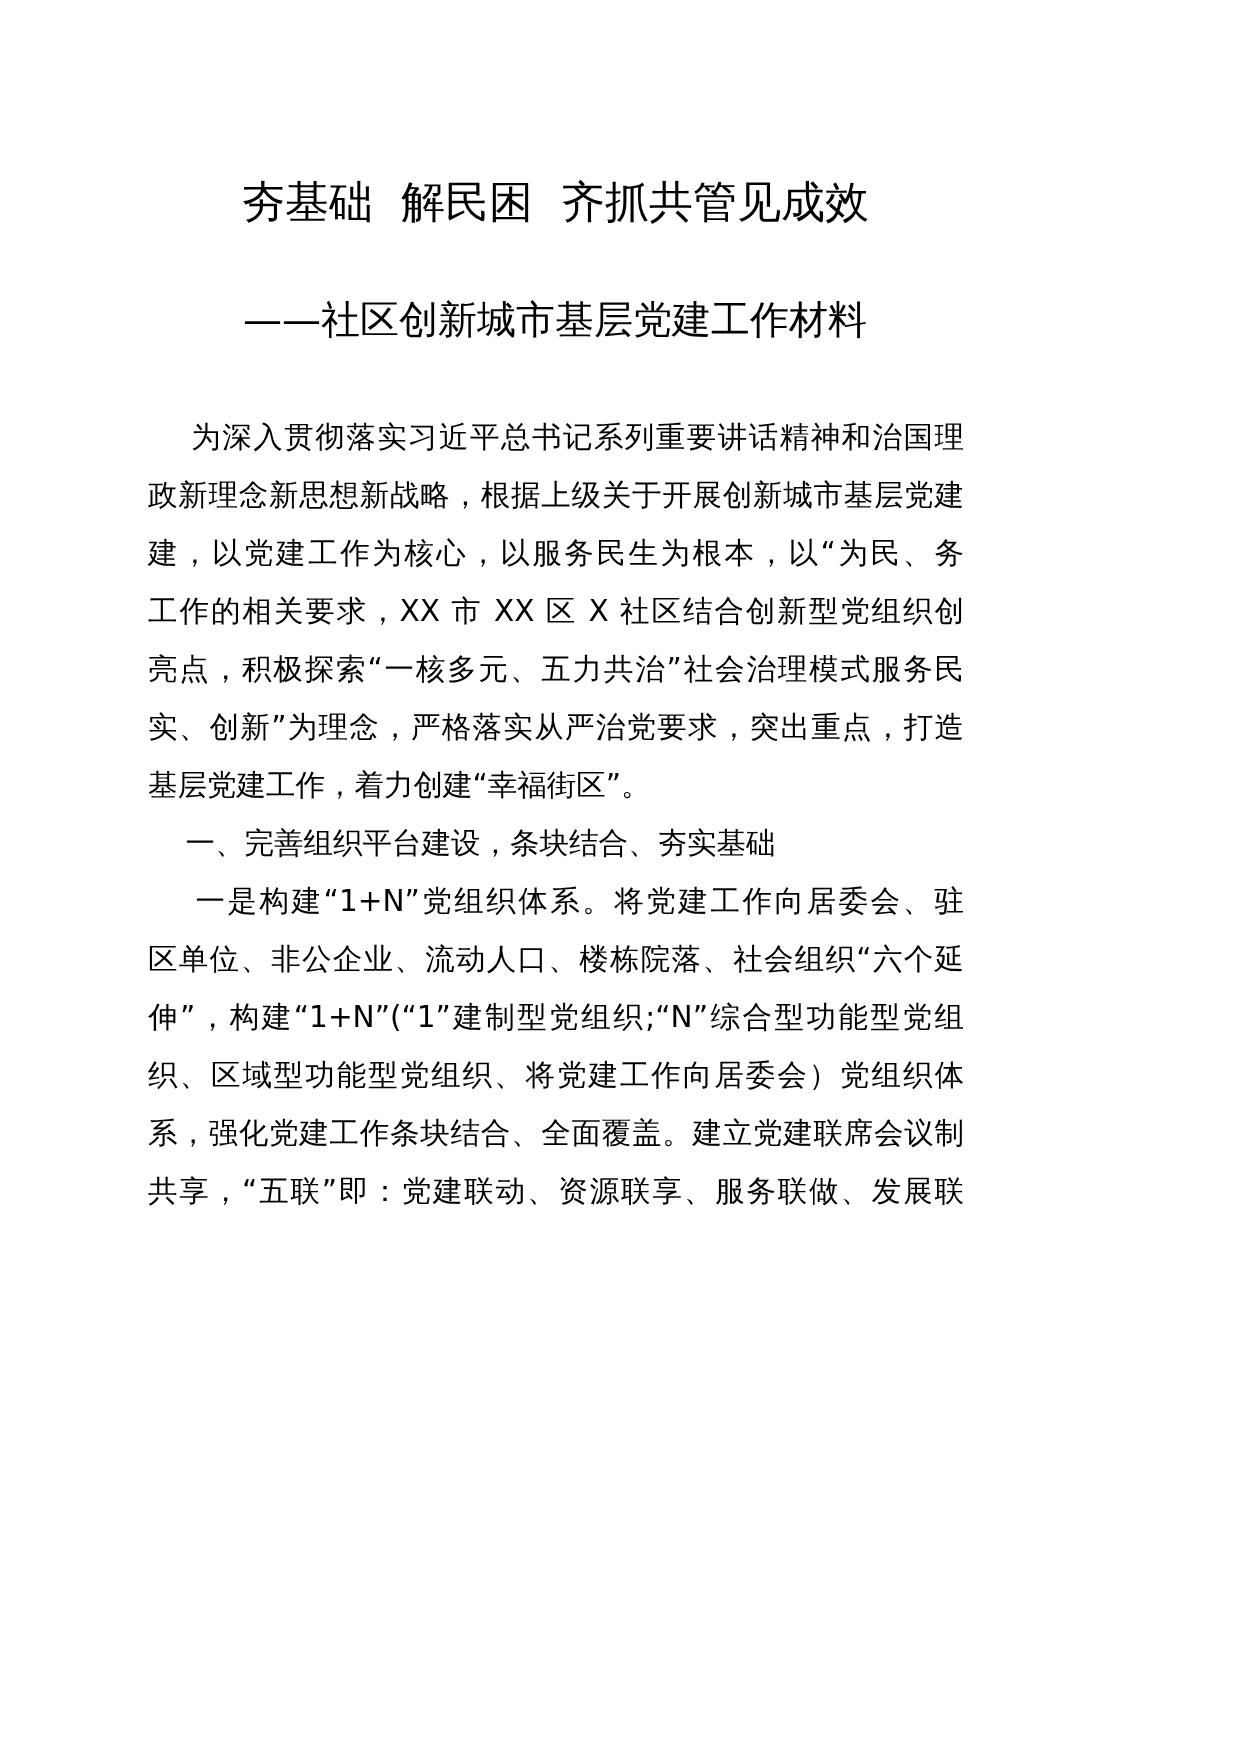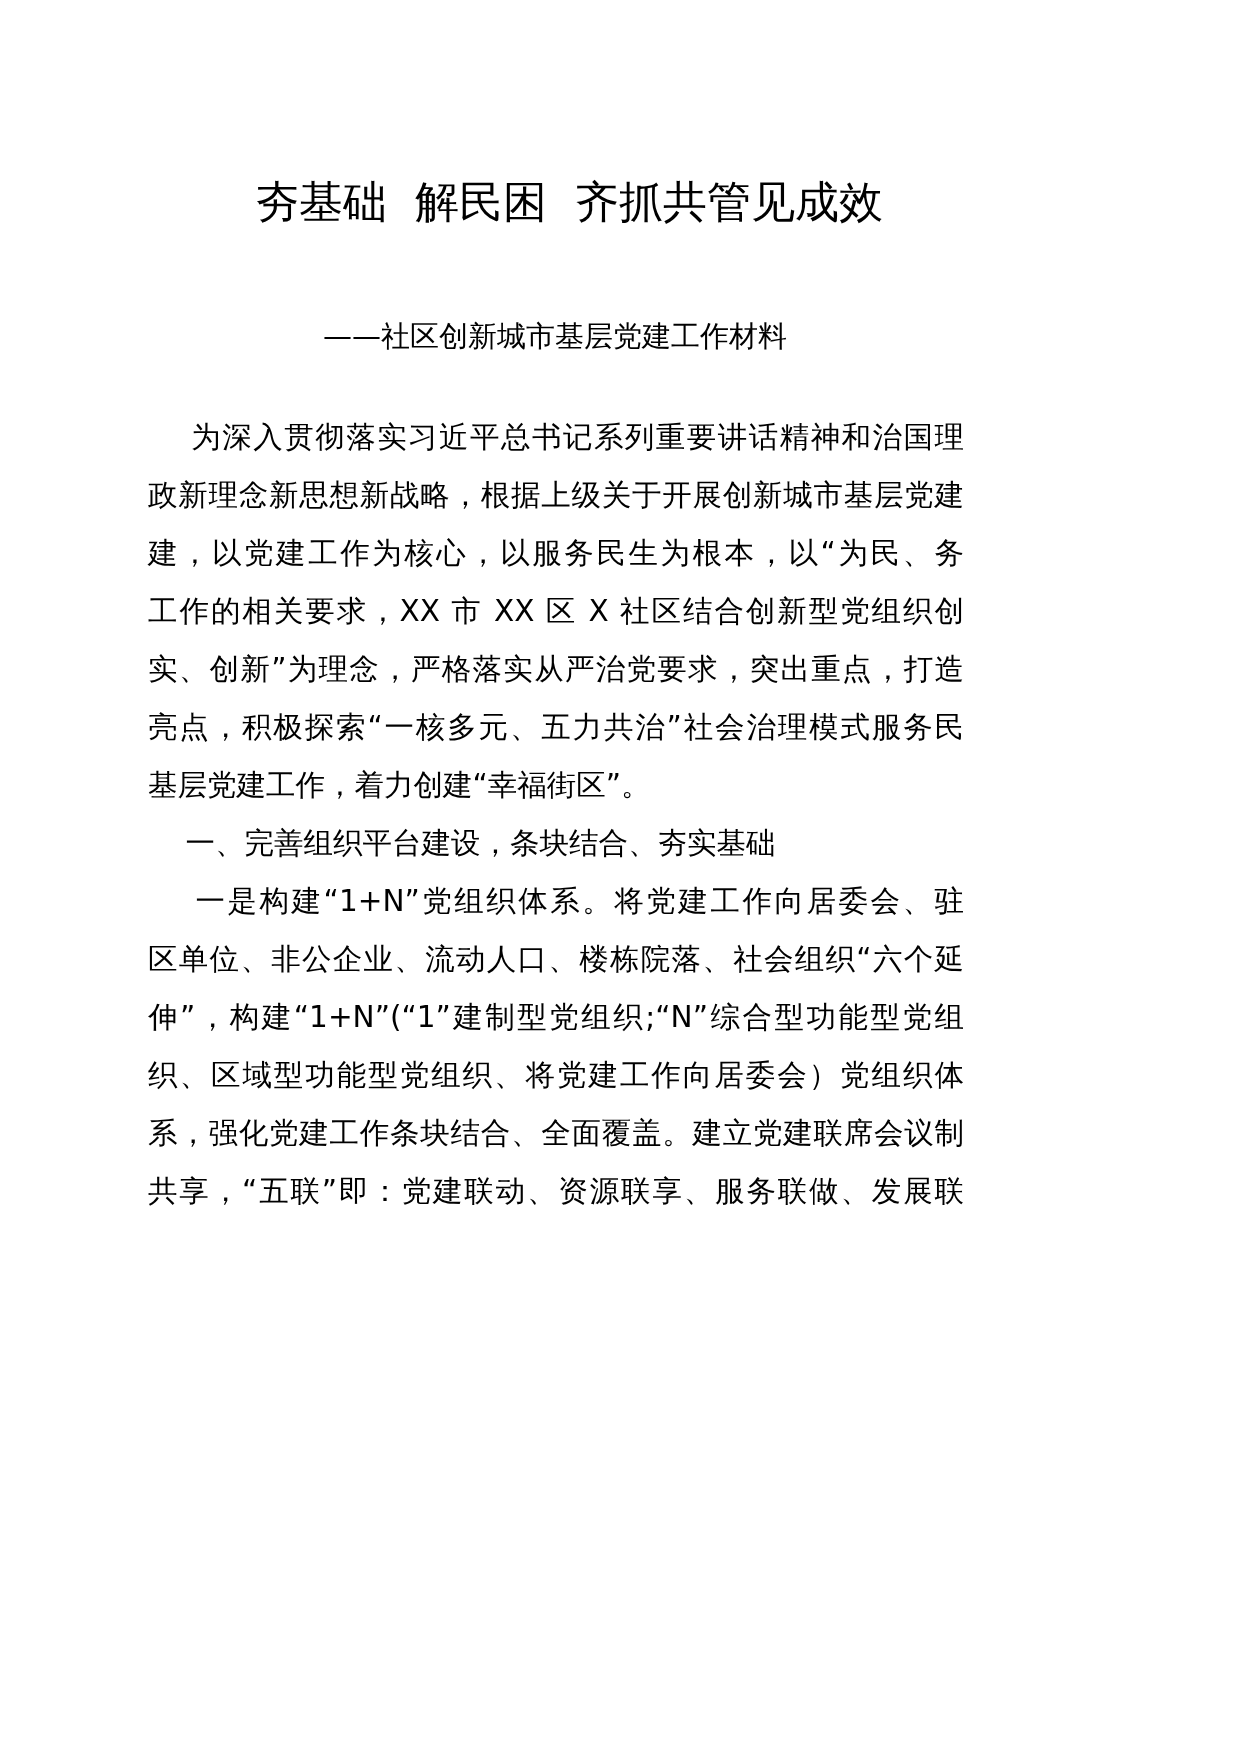--- a/index.html
+++ b/index.html
@@ -24,29 +24,28 @@
     .title {
       position: absolute;
       left: 0;
       width: 1110px;
       top: 172px;
       text-align: center;
       font-size: 44px;
       line-height: 60px;
       white-space: pre;
       letter-spacing: 0px;
-      padding-left: 14px;
     }
     .subtitle {
       position: absolute;
       left: 0;
       width: 1110px;
-      top: 314px;
+      top: 298px;
       text-align: center;
-      font-size: 29px;
+      font-size: 39px;
       line-height: 44px;
       white-space: pre;
     }
     .body {
       position: absolute;
       left: 148px;
       top: 408px;
       width: 816px;
     }
     .line {
@@ -71,22 +70,22 @@
   <div class="title">夯基础  解民困  齐抓共管见成效</div>
   <div class="subtitle">——社区创新城市基层党建工作材料</div>
 
   <div class="body">
 
     <div>
       <div class="line">    为深入贯彻落实习近平总书记系列重要讲话精神和治国理</div>
       <div class="line">政新理念新思想新战略，根据上级关于开展创新城市基层党建</div>
       <div class="line">建，以党建工作为核心，以服务民生为根本，以“为民、务</div>
       <div class="line">工作的相关要求，XX 市 XX 区 X 社区结合创新型党组织创</div>
+      <div class="line">亮点，积极探索“一核多元、五力共治”社会治理模式服务民</div>
       <div class="line">实、创新”为理念，严格落实从严治党要求，突出重点，打造</div>
-      <div class="line">亮点，积极探索“一核多元、五力共治”社会治理模式服务民</div>
       <div class="line last">基层党建工作，着力创建“幸福街区”。</div>
     </div>
 
     <div>
       <div class="line heading">    一、完善组织平台建设，条块结合、夯实基础</div>
     </div>
 
     <div>
       <div class="line">    一是构建“1+N”党组织体系。将党建工作向居委会、驻</div>
       <div class="line">区单位、非公企业、流动人口、楼栋院落、社会组织“六个延</div>

